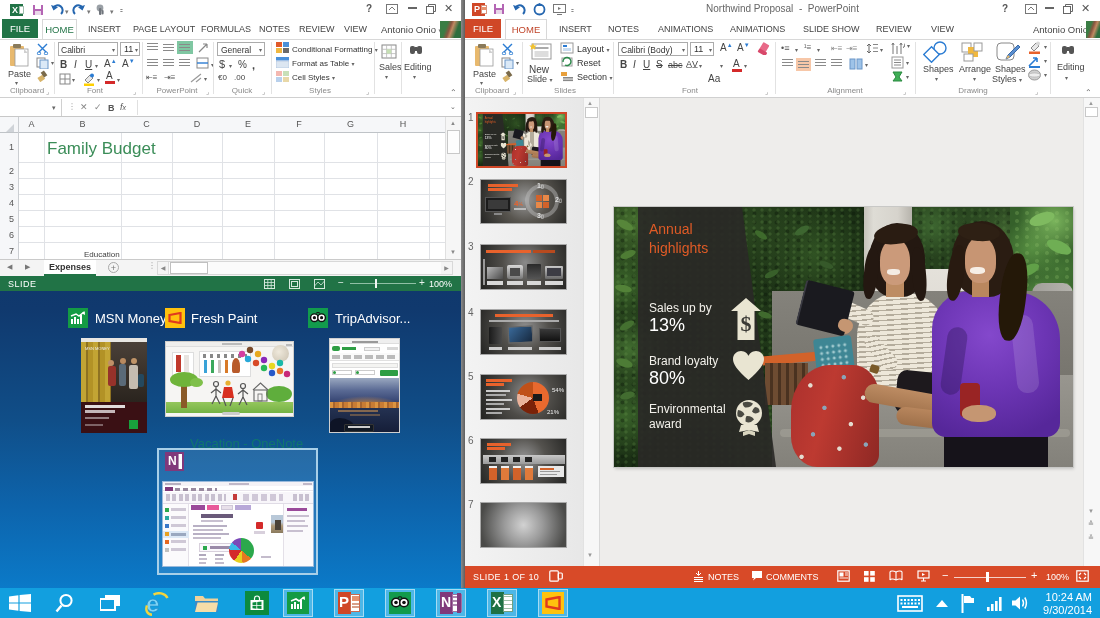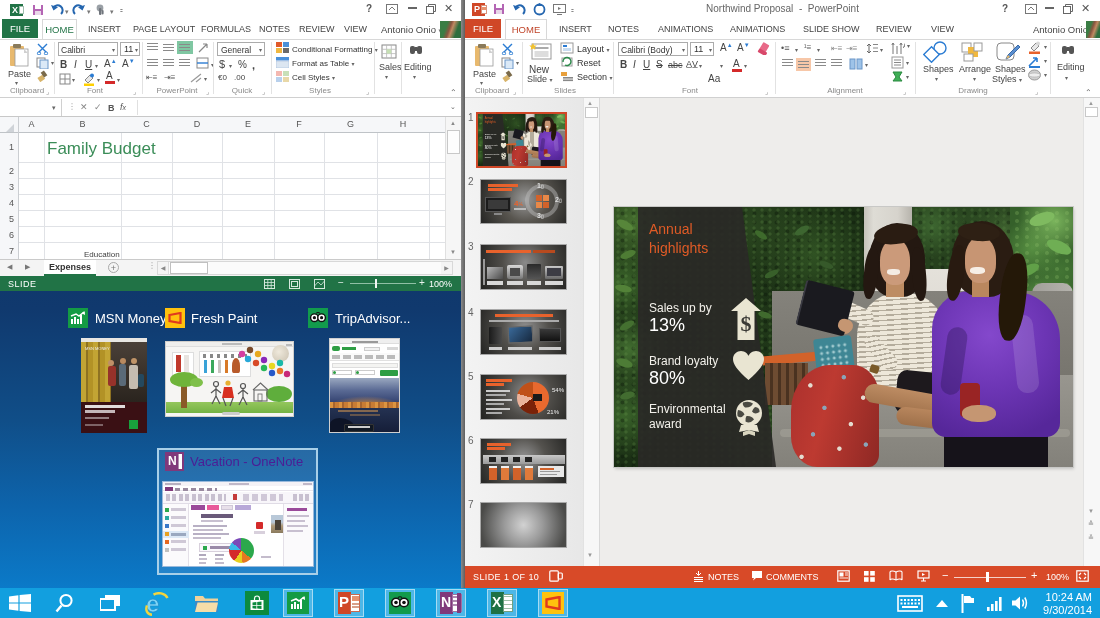--- a/index.html
+++ b/index.html
@@ -528,21 +528,21 @@
   <div class="a" style="left:0;top:40px;width:24px;height:16px;background:#0e1426;border-radius:40% 60% 0 0"></div>
   <div class="a" style="left:14px;top:46px;width:30px;height:8px;background:#111823;border:1px solid #333;border-radius:1px"></div>
   <div class="a" style="left:18px;top:48px;width:22px;height:1.5px;background:#ccc"></div>
  </div>
 </div>
 
 <div class="a" style="left:157px;top:448px;width:161px;height:127px;background:rgba(150,200,240,.18);border:2px solid #a8cfe8;z-index:5"></div>
 <div class="a" style="left:165px;top:452px;width:19px;height:19px;background:#80397b;z-index:6"></div>
 <div class="a" style="left:168px;top:454px;color:#fff;font-size:12px;font-weight:bold;z-index:7">N</div>
 <div class="a" style="left:178px;top:454px;width:4px;height:15px;background:#fff;z-index:7;border-left:1px solid #b090b0"></div>
-<div class="a" style="left:190px;top:454px;font-size:13px;color:#4c1d95;z-index:6">Vacation - OneNote</div>
+<div class="a" style="left:190px;top:436px;font-size:13px;color:#0f766e;z-index:6">Vacation - OneNote</div>
 <div class="a" style="left:162px;top:481px;width:152px;height:86px;background:#fff;z-index:6;overflow:hidden;border:1px solid #9abadc">
  <div class="a" style="left:0;top:0;width:152px;height:4px;background:#f4f2f6"></div>
  <div class="a" style="left:2px;top:1px;width:16px;height:2px;background:#b8b0c0"></div>
       <div class="a" style="left:66px;top:1px;width:20px;height:2px;background:#c0b8c8"></div>
       <div class="a" style="left:140px;top:1px;width:9px;height:2px;background:#c0b8c8"></div>
  <div class="a" style="left:0;top:4px;width:152px;height:5px;background:#fff;border-bottom:1px solid #e8e4ec"></div>
  <div class="a" style="left:2px;top:5px;width:8px;height:4px;background:#80397b"></div>
  <div class="a" style="left:12px;top:5.5px;width:42px;height:3px;background:repeating-linear-gradient(90deg,#9a8aa0 0 5px,transparent 5px 8px)"></div>
  <div class="a" style="left:0;top:10px;width:152px;height:12px;background:#f8f6fa;border-bottom:1px solid #e0dce6"></div>
  <div class="a" style="left:3px;top:12px;width:60px;height:7px;background:repeating-linear-gradient(90deg,#c8c0d0 0 4px,transparent 4px 6.5px)"></div>

